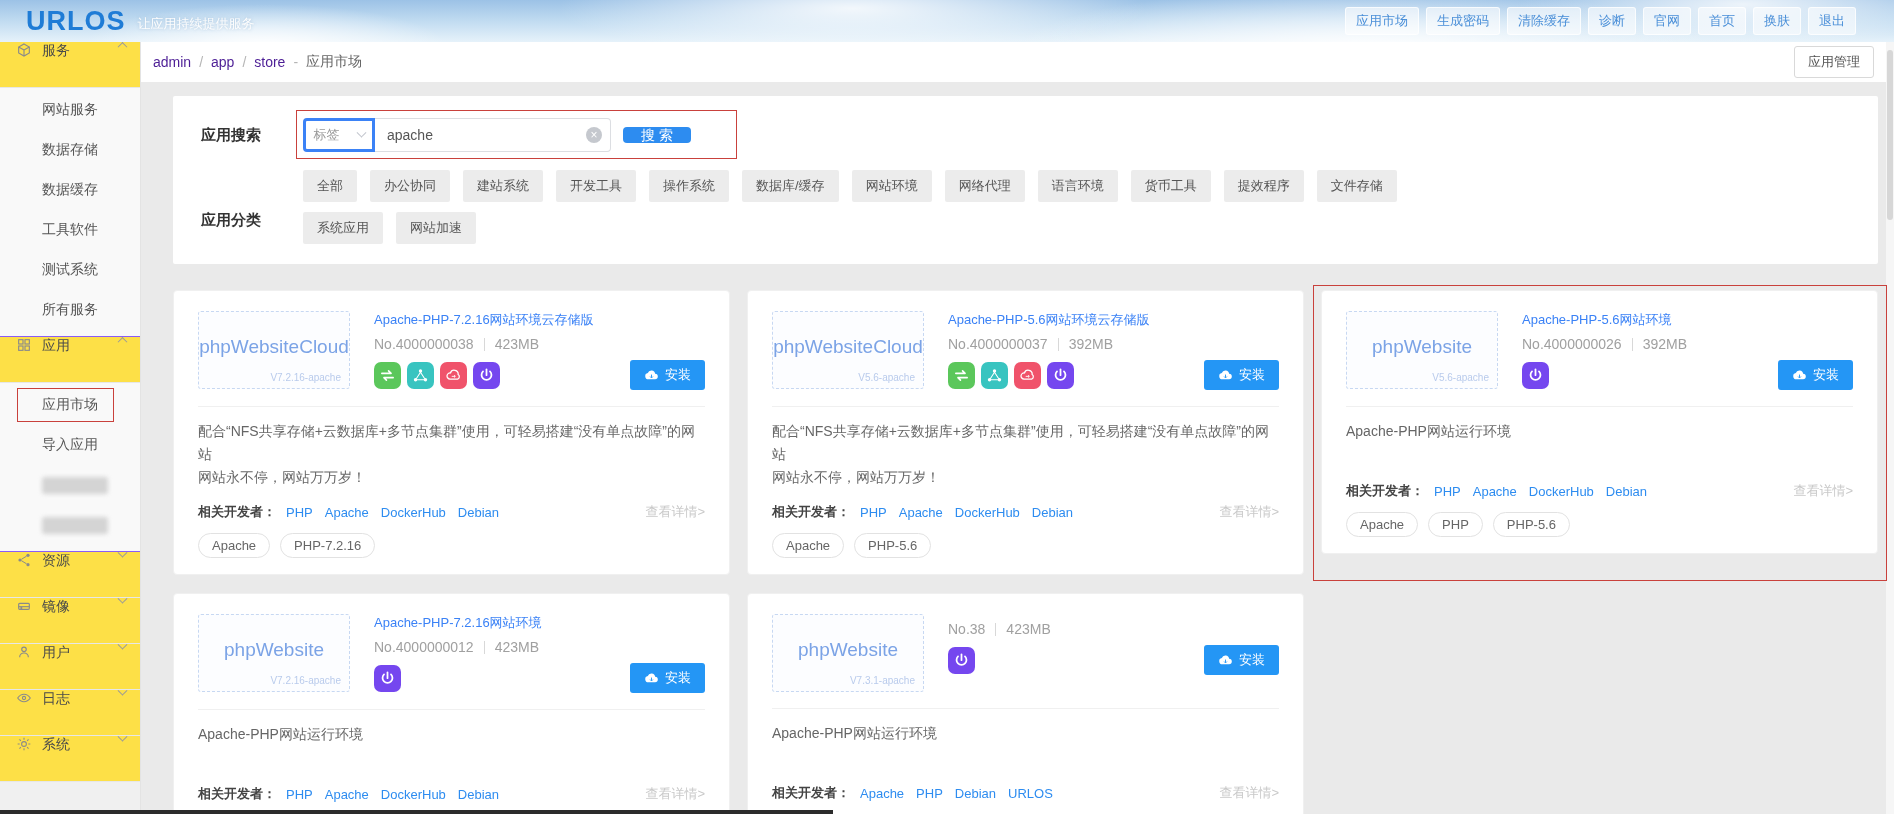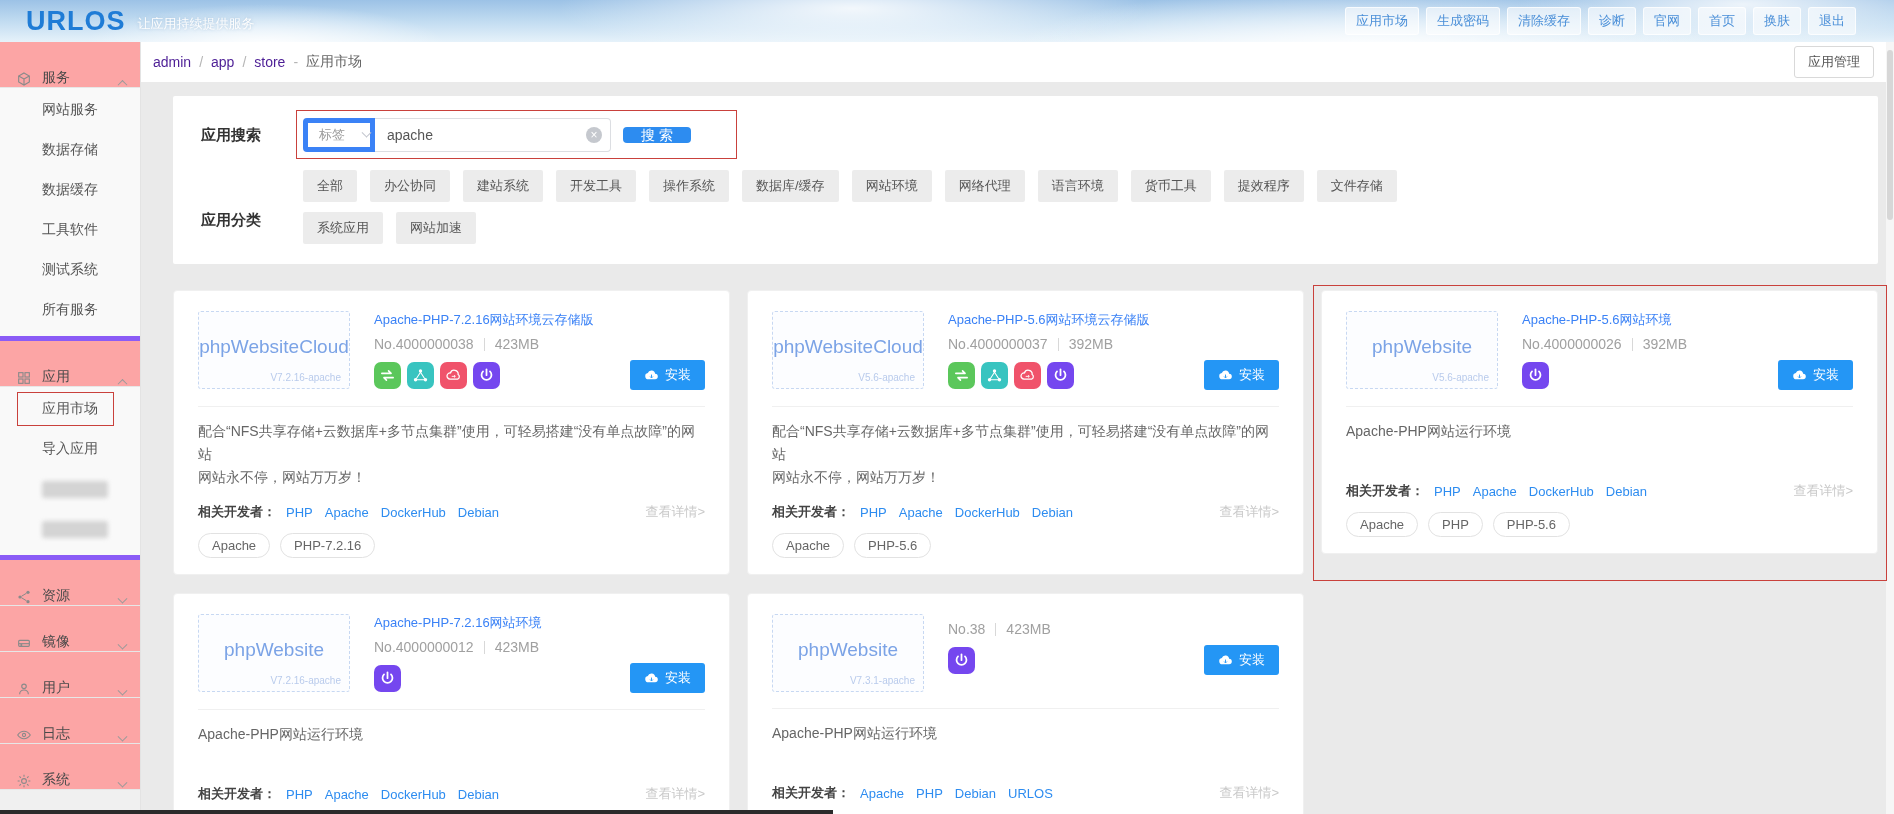--- a/index.html
+++ b/index.html
@@ -20,29 +20,29 @@
   .tagline{ color:#fdfdfd; font-size:13px; margin-left:12px; margin-top:6px; text-shadow:0 0 3px rgba(120,160,200,.5); }
   .hnav{ margin-left:auto; margin-right:38px; display:flex; gap:7px; }
   .hnav-btn{ background:rgba(255,255,255,.55); border:1px solid rgba(255,255,255,.75); border-radius:3px;
     color:#4a8fd8; font-size:13px; padding:4px 10px; cursor:pointer; font-family:inherit; }
 
   
   .main-row{ display:flex; height:772px; position:relative; }
 
   
   .sidebar{ width:141px; background:#f0f0f0; height:100%; flex:none; border-right:1px solid #e3e3e3; overflow:hidden; }
-  .group-head{ height:46px; display:flex; align-items:flex-end; padding:0 14px 0 16px; cursor:pointer;
-    color:#4a4a4a; font-size:14px; background:#fca5a5; border-bottom:1px solid #e7e7e7; }
+  .group-head{ height:46px; display:flex; align-items:flex-start; padding:0 14px 0 16px; cursor:pointer;
+    color:#4a4a4a; font-size:14px; background:#fde047; border-bottom:1px solid #e7e7e7; }
   .group-head .glabel{ margin-left:10px; }
   .sicon{ width:16px; height:16px; display:inline-flex; color:#8a8a8a; flex:none; }
   .sicon svg{ width:16px; height:16px; }
   .chev{ width:7px; height:7px; border-right:1.4px solid #9a9a9a; border-bottom:1.4px solid #9a9a9a; margin-left:auto; flex:none; }
   .chev.up{ transform:rotate(-135deg) translate(-1px,-1px); }
   .chev.down{ transform:rotate(45deg) translate(-2px,-2px); }
-  .group-items{ background:#f9f9f9; padding:2px 12px 6px 0; border-bottom:5px solid #8b5cf6; }
+  .group-items{ background:#f9f9f9; padding:2px 12px 6px 0; border-bottom:1px solid #8b5cf6; }
   .side-item{ height:40px; display:flex; align-items:center; padding-left:42px; font-size:14px; color:#555; cursor:pointer; position:relative; }
   .blur-box{ width:66px; height:17px; border-radius:3px; background:#d4d4d4; filter:blur(2px); }
   .anno-side{ position:absolute; left:17px; right:14px; top:3px; bottom:3px; border:1.6px solid #c9413c; pointer-events:none; }
 
   
   .content{ flex:1; display:flex; flex-direction:column; position:relative; overflow:hidden; }
   .crumb-bar{ height:40px; background:#fff; display:flex; align-items:center; padding:0 20px 0 12px; flex:none; }
   .breadcrumb{ font-size:14px; color:#999; display:flex; gap:8px; align-items:center; }
   .crumb-link{ color:#4c1d95; cursor:pointer; }
   .crumb-sep{ color:#b5b5b5; }
@@ -51,22 +51,22 @@
     font-size:13px; padding:6px 13px; cursor:pointer; font-family:inherit; }
 
   .page-body{ padding:14px 16px 0 32px; flex:1; overflow:hidden; }
 
   
   .filter-panel{ background:#fff; border-radius:2px; padding:22px 0 20px 28px; }
   .f-row{ display:flex; align-items:center; }
   .f-label{ width:76px; font-size:15px; color:#333; font-weight:bold; flex:none; align-self:center; }
   .search-wrap{ position:relative; display:flex; align-items:center; margin-left:26px; }
   .anno-search{ position:absolute; top:-8px; left:-7px; bottom:-7px; right:-46px; border:1.6px solid #c9413c; pointer-events:none; }
-  .tag-select{ height:34px; width:72px; background:#fff; border:5px solid #3b82f6; border-radius:4px 0 0 4px;
-    display:flex; align-items:center; justify-content:flex-end; gap:18px; color:#999; font-size:13px; cursor:pointer; }
+  .tag-select{ height:34px; width:72px; background:#fff; border:3px solid #3b82f6; border-radius:4px 0 0 4px;
+    display:flex; align-items:center; justify-content:center; gap:18px; color:#999; font-size:13px; cursor:pointer; }
   .tag-select .chev{ border-color:#c0c4cc; margin-left:0; }
   .search-input-box{ position:relative; }
   .search-input{ height:34px; width:236px; border:1px solid #dcdee2; border-left:none; border-radius:0 4px 4px 0;
     padding:0 30px 0 12px; font-size:14px; color:#555; outline:none; font-family:inherit; }
   .clear-icon{ position:absolute; right:9px; top:9px; width:16px; height:16px; border-radius:50%; background:#c5c8ce;
     color:#fff; font-size:12px; line-height:16px; text-align:center; cursor:pointer; }
   .search-btn{ margin-left:12px; height:16px; padding:0 18px; background:#2d8cf0; color:#fff; border:none;
     border-radius:4px; font-size:14px; cursor:pointer; font-family:inherit; }
 
   .cat-rows{ margin-left:26px; display:flex; flex-direction:column; gap:10px; }

